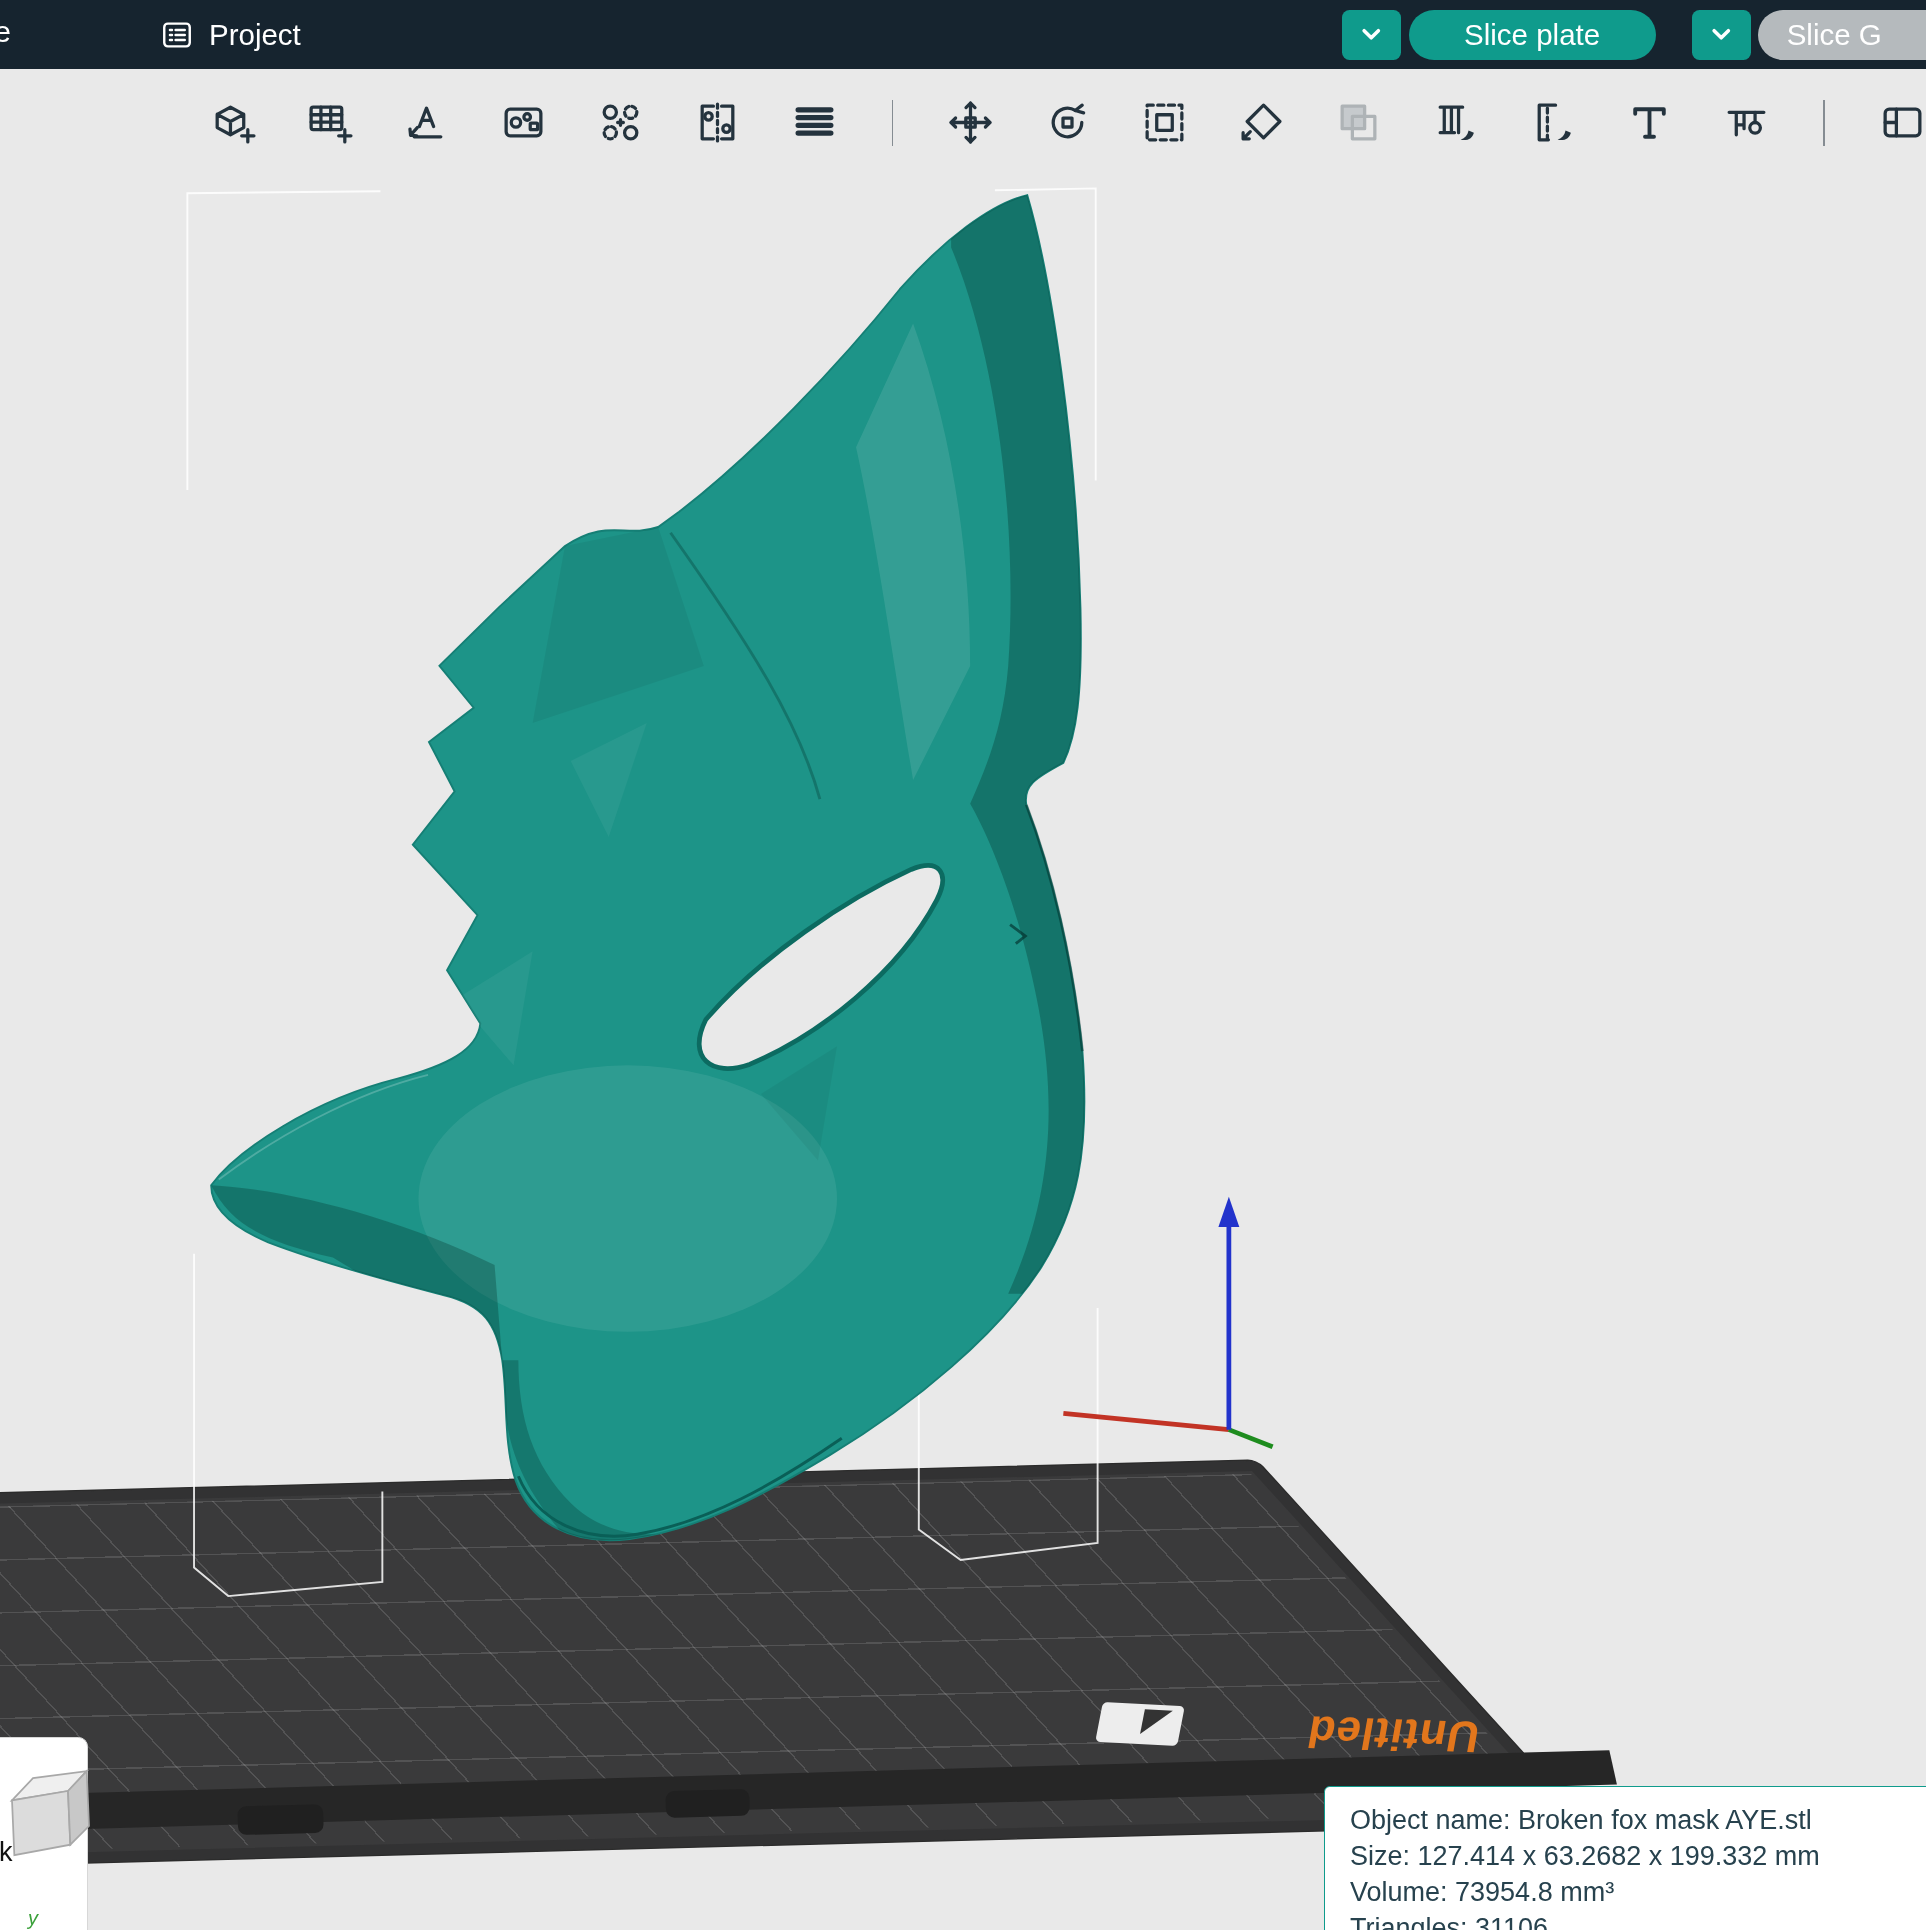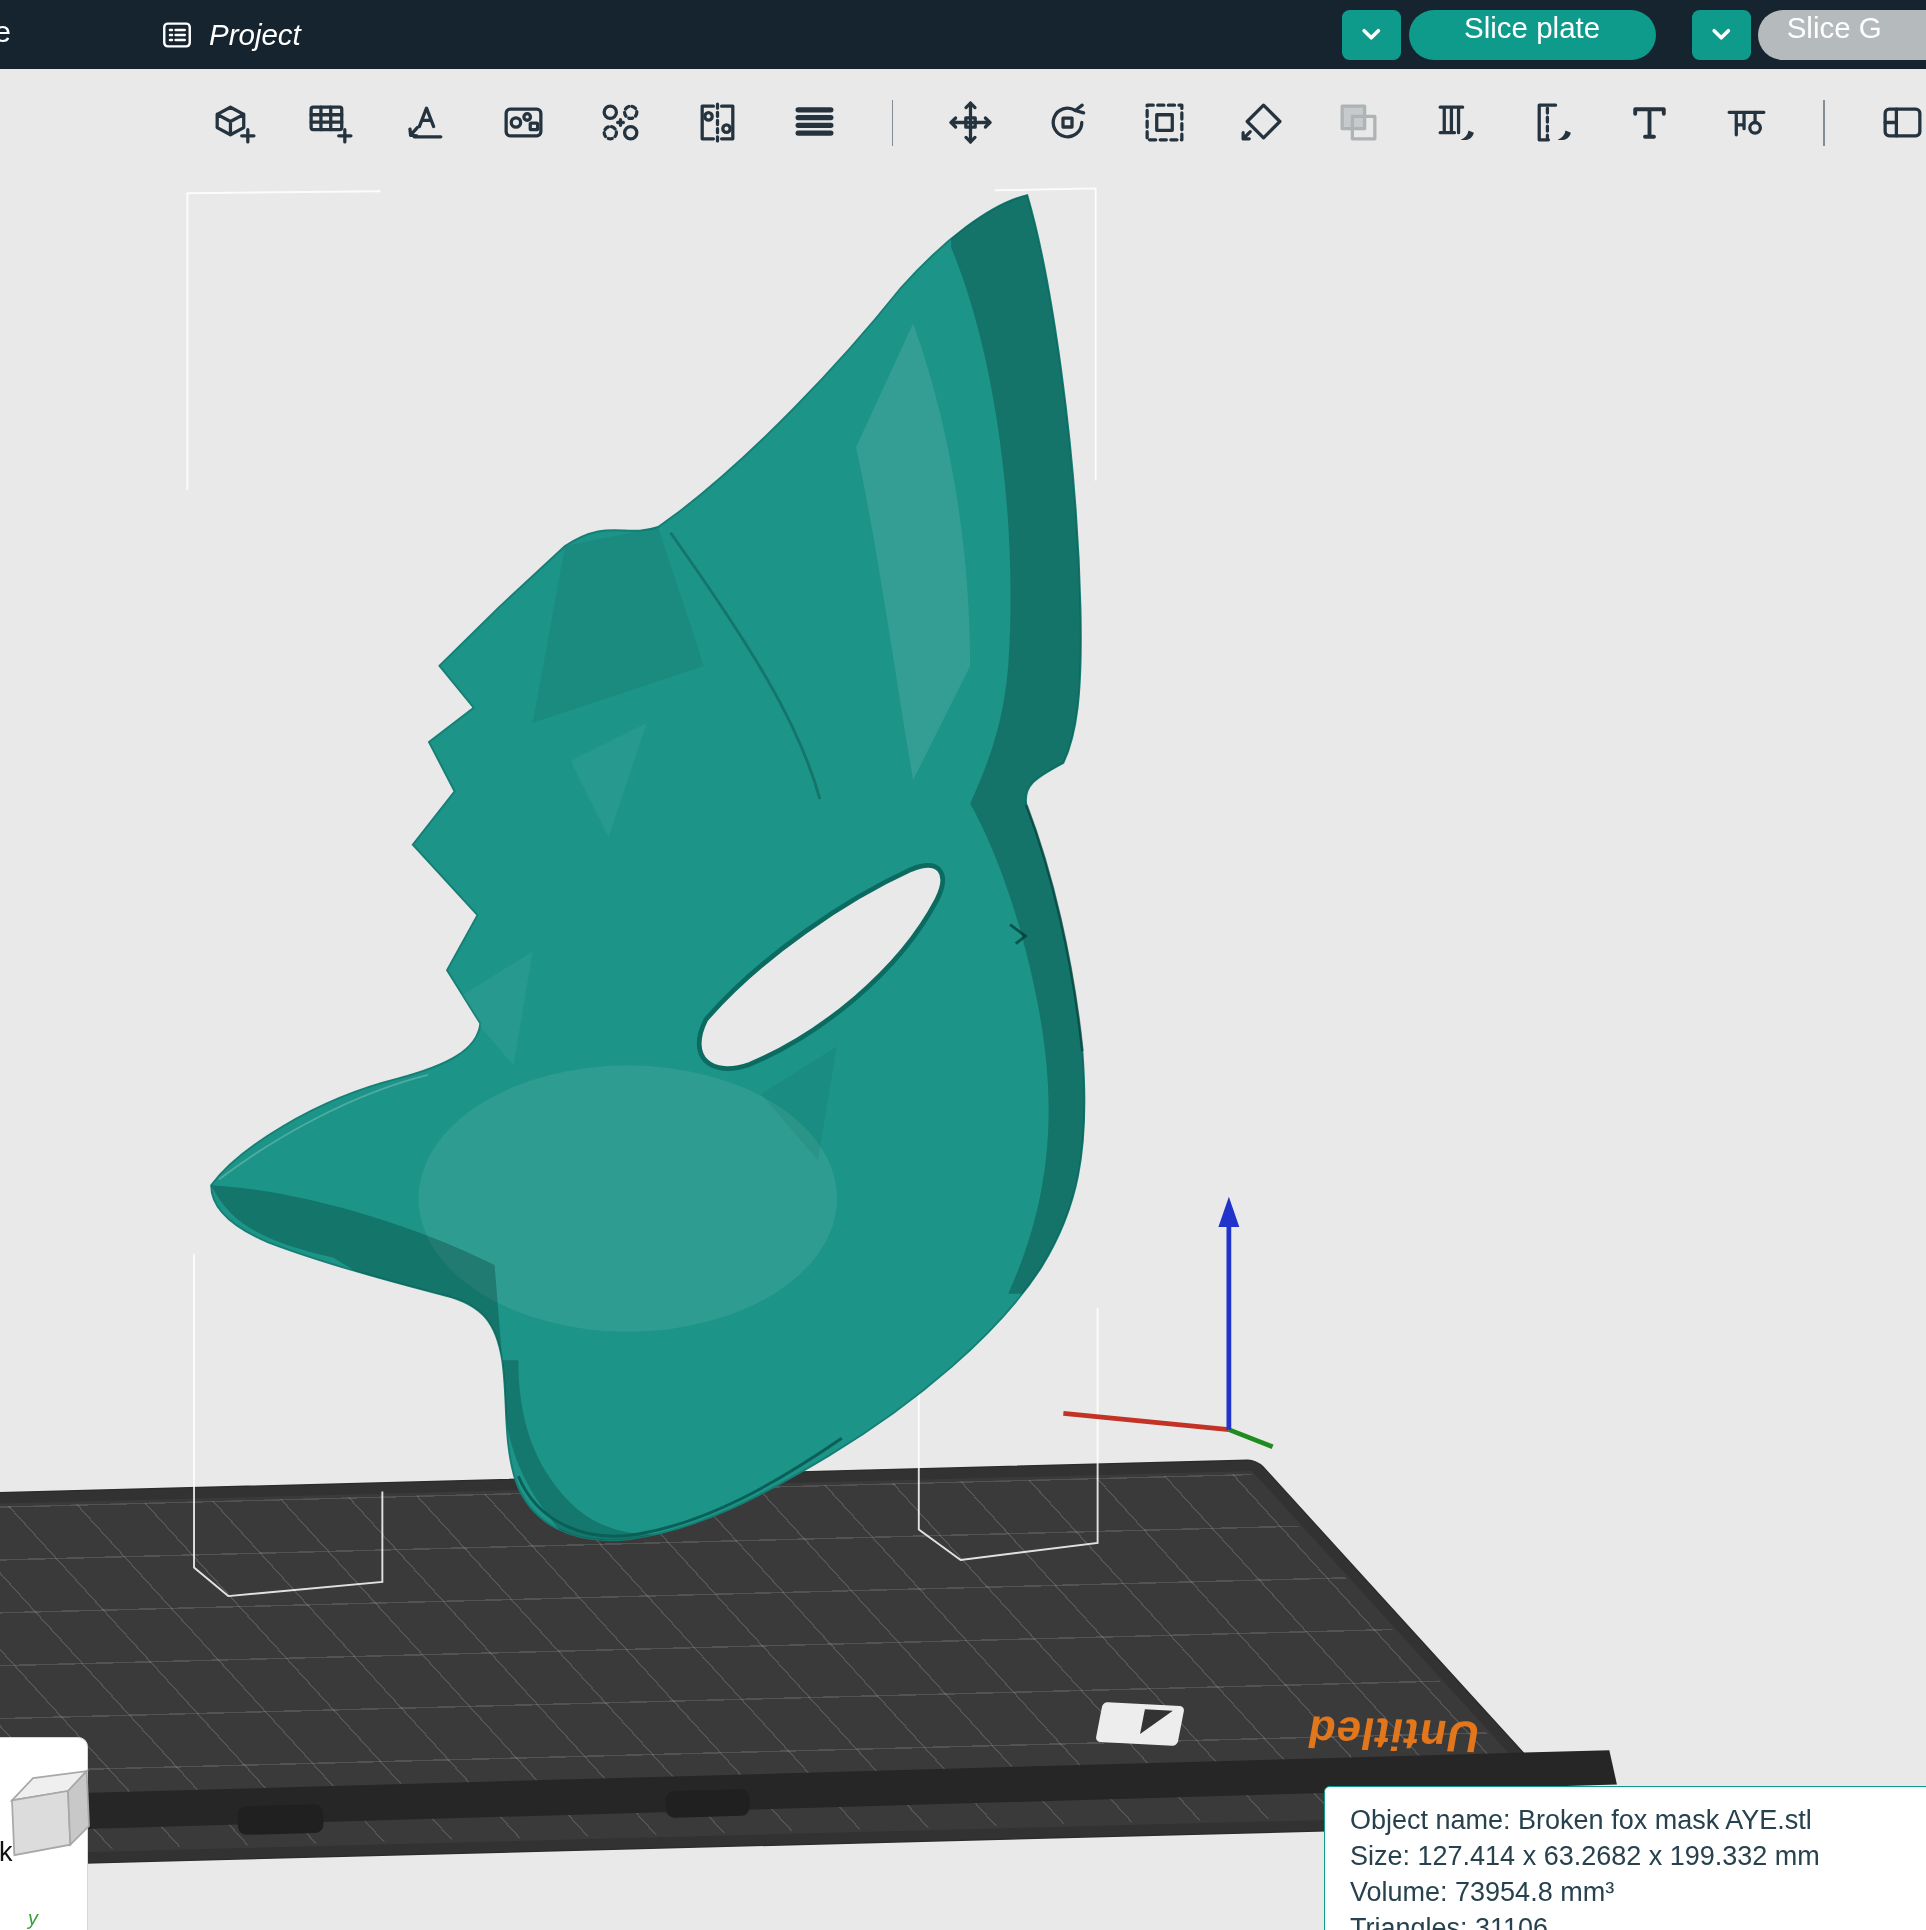--- a/index.html
+++ b/index.html
@@ -2,25 +2,25 @@
 <html style="font-size:15px"><head>
 <meta charset="utf-8">
 <style>
   html,body{margin:0;padding:0;background:#d0d0d0;}
   .screen{position:relative;width:1927px;height:1931px;overflow:hidden;
     background:#e9e9e9;font-family:"Liberation Sans",sans-serif;}
 
   
   .topbar{position:absolute;left:0;top:0;width:100%;height:69px;background:#16242f;}
   .partial-e{position:absolute;left:-5.7px;top:15px;color:#fff;font-size:30px;}
-  .project-tab{position:absolute;left:160px;top:0;height:69px;display:flex;align-items:center;gap:15px;cursor:default;font-style:italic;}
+  .project-tab{position:absolute;left:160px;top:0;height:69px;display:flex;align-items:center;gap:15px;cursor:default;}
   .project-tab span{color:#fff;font-size:29.5px;}
   .tb-right{position:absolute;left:1342px;top:9.5px;display:flex;align-items:center;}
   .chev{width:59px;height:50px;border:none;border-radius:7.6px;background:#0f9b8c;display:flex;align-items:center;justify-content:center;padding:0;}
-  .pill{height:50px;border:none;border-radius:26px;color:#fff;font-size:29.5px;font-family:"Liberation Sans",sans-serif;display:flex;align-items:flex-start;justify-content:center;}
+  .pill{height:50px;border:none;border-radius:26px;color:#fff;font-size:29.5px;font-family:"Liberation Sans",sans-serif;display:flex;align-items:center;justify-content:center;}
   .pill.teal{width:247px;background:#0f9b8c;margin-left:7.6px;margin-right:36px;}
   .pill.gray{width:228px;background:#b5babd;margin-left:7.6px;justify-content:flex-start;padding-left:28.5px;}
 
   
   .toolbar{position:absolute;left:203px;top:93px;display:flex;align-items:center;gap:38px;}
   .tool{width:59px;height:59px;display:flex;align-items:center;justify-content:center;background:none;border:none;padding:0;}
   .tool svg{width:49px;height:49px;stroke:#24333e;fill:none;stroke-width:1.6;stroke-linecap:round;stroke-linejoin:round;}
   .tool.disabled svg{stroke:#b3b8bc;}
   .tsep{width:1.9px;height:46px;background:#5a646c;opacity:.7;margin:0 9.5px;}
 

